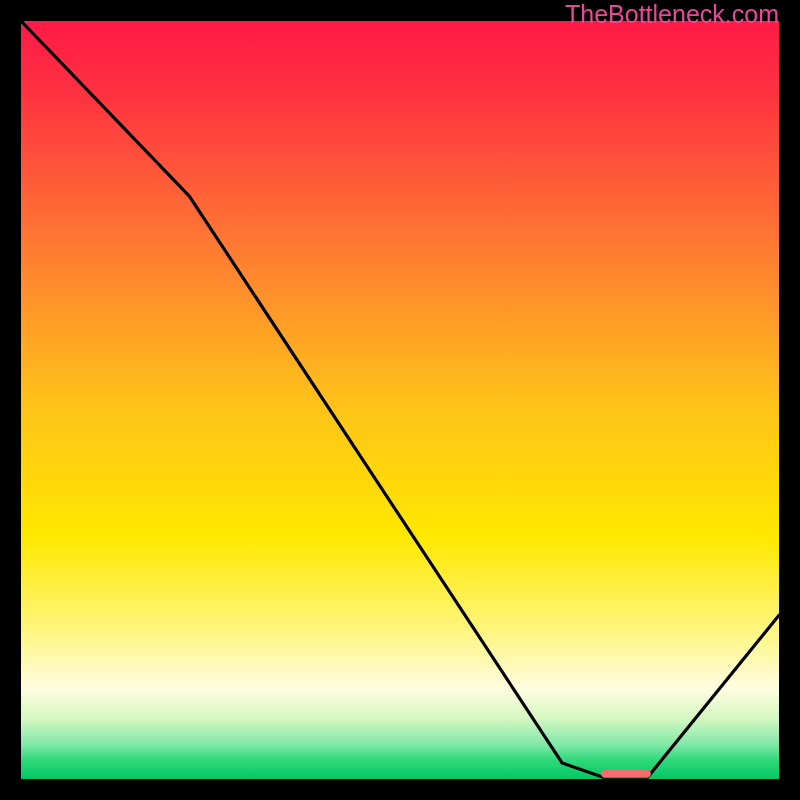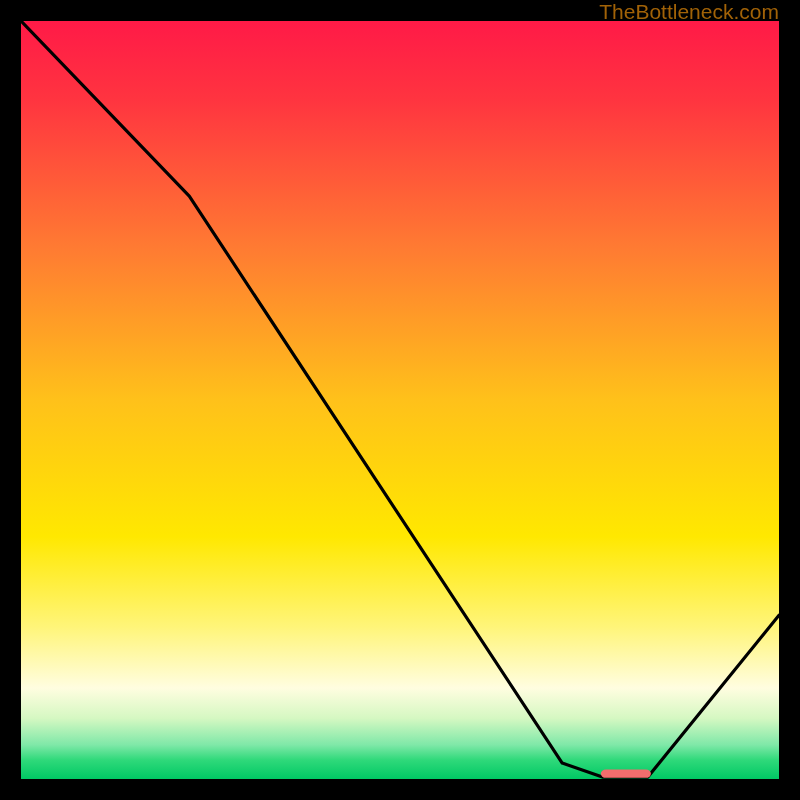--- a/index.html
+++ b/index.html
@@ -21,23 +21,23 @@
   .plot-area {
     position: absolute;
     left: 0;
     top: 0;
     width: 758px;
     height: 758px;
   }
   .watermark {
     position: absolute;
     font-family: Arial, Helvetica, sans-serif;
-    font-size: 21px;
+    font-size: 25px;
     font-weight: 500;
-    color: #a16207;
+    color: #ec4899;
     white-space: nowrap;
   }
 </style>
 </head>
 <body>
 
 <div class="frame">
   <svg class="plot-area" viewBox="0 0 758 758" preserveAspectRatio="none">
     <defs>
       <linearGradient id="bg-grad" x1="0" y1="0" x2="0" y2="1">

